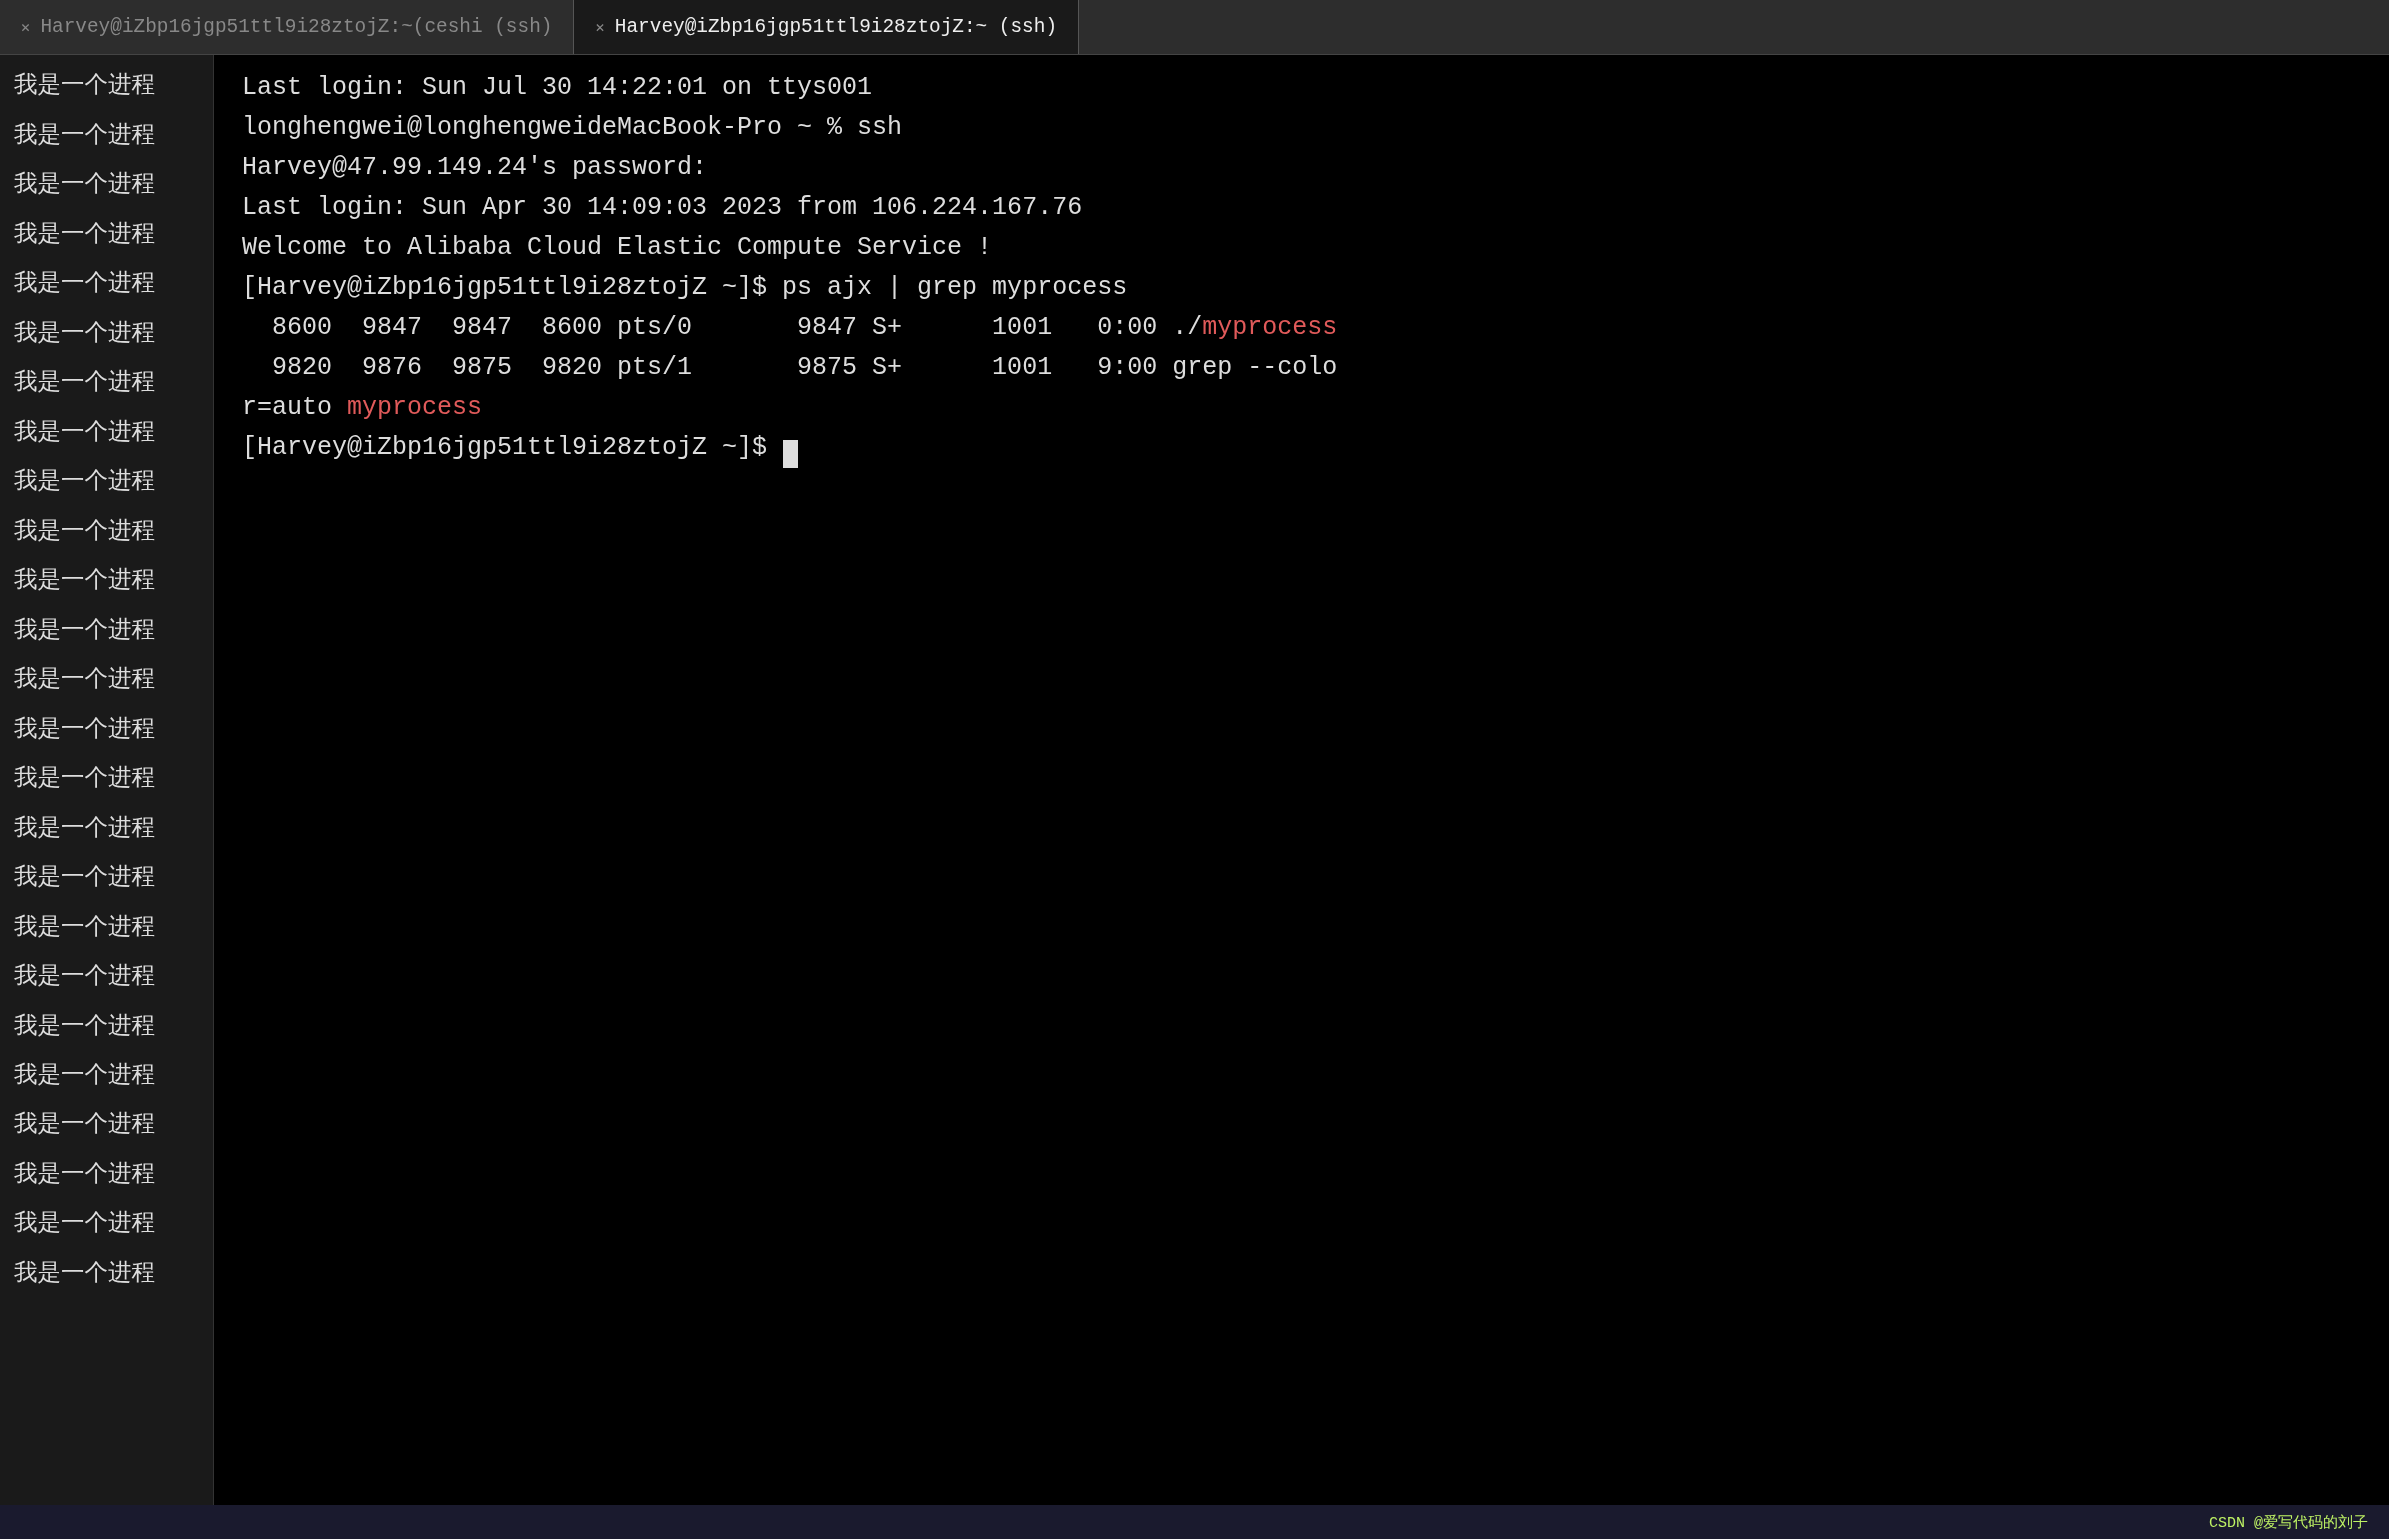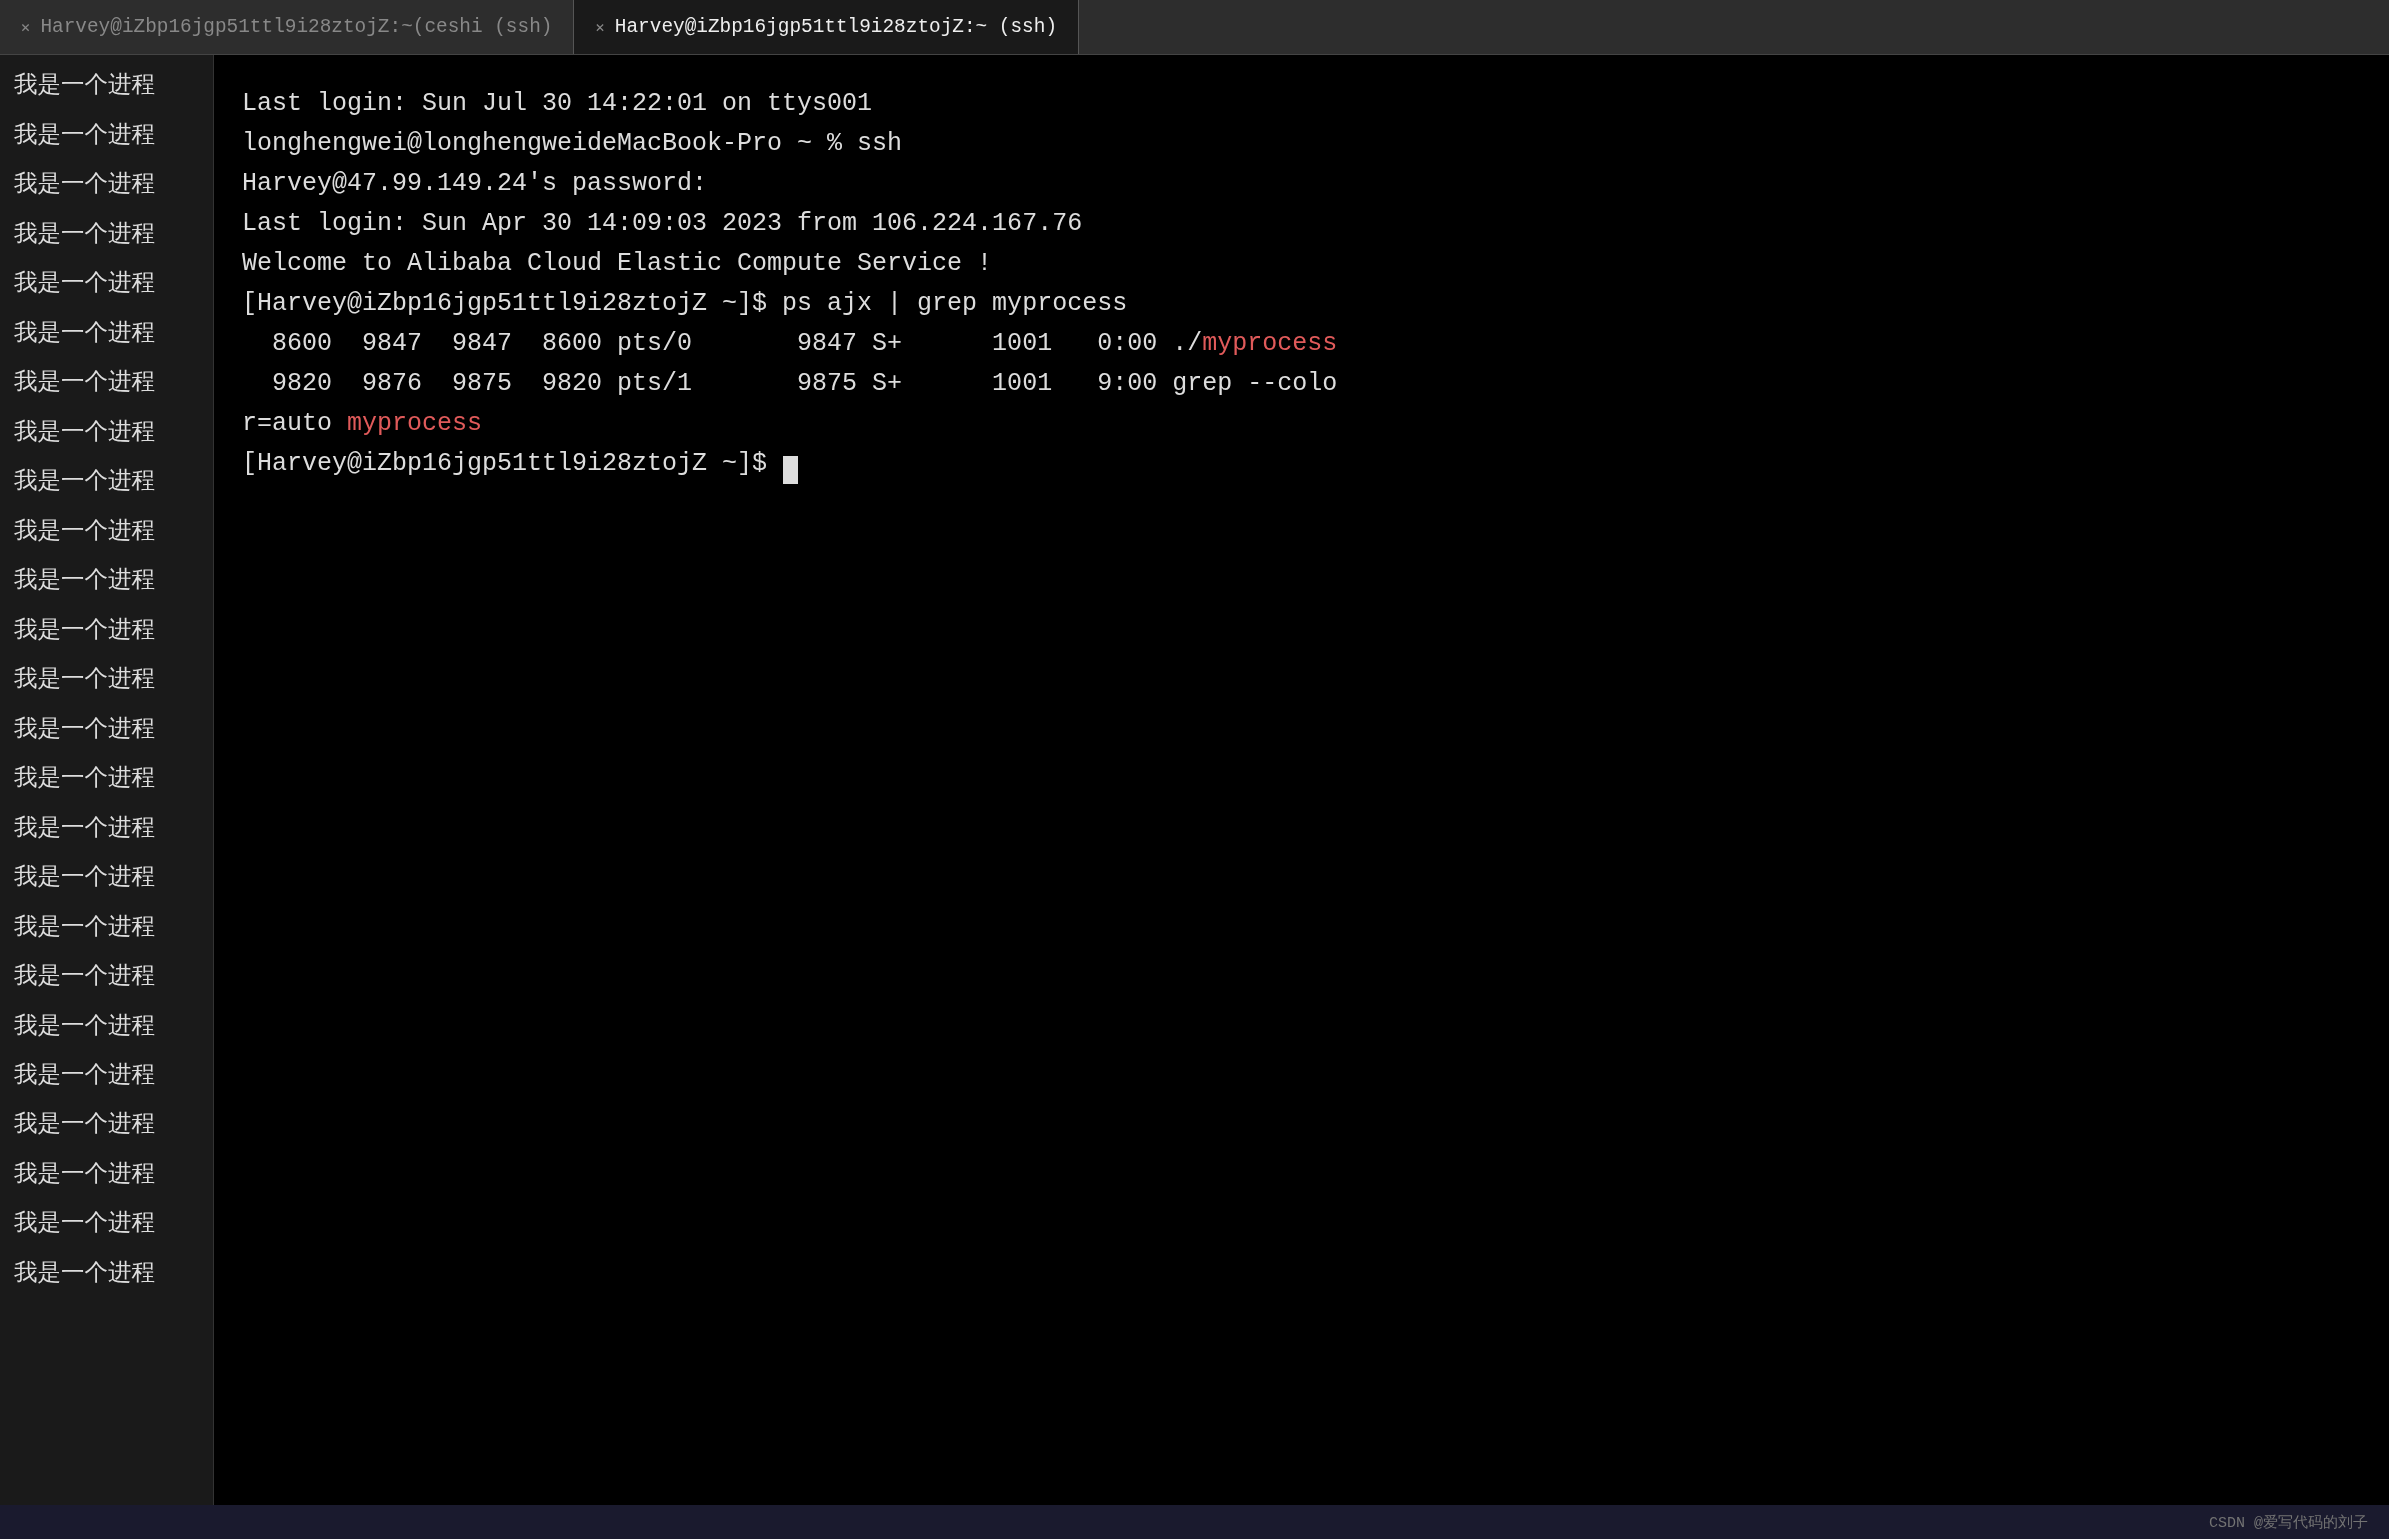--- a/index.html
+++ b/index.html
@@ -85,21 +85,21 @@
       color: #ddd;
       padding: 8.3px 14px;
       white-space: nowrap;
       line-height: 1.4;
     }
 
     
     .terminal {
       flex: 1;
       background: #000;
-      padding: 29px 28px;
+      padding: 13px 28px;
       overflow: hidden;
       color: #ddd;
       font-size: 25px;
       line-height: 1.6;
       font-family: 'Courier New', Courier, monospace;
     }
 
     .terminal-line {
       display: block;
       white-space: pre;
@@ -124,21 +124,21 @@
       background: #1a1a2e;
       display: flex;
       align-items: center;
       justify-content: flex-end;
       padding: 0 21px;
       flex-shrink: 0;
     }
 
     .bottom-bar-text {
       font-size: 15px;
-      color: #737373;
+      color: #bef264;
       text-align: center;
     }
   </style>
 </head>
 <body>
 
 <div class="tab-bar">
   <div class="tab inactive">
     <span class="tab-close">✕</span>
     <span>Harvey@iZbp16jgp51ttl9i28ztojZ:~(ceshi (ssh)</span>

